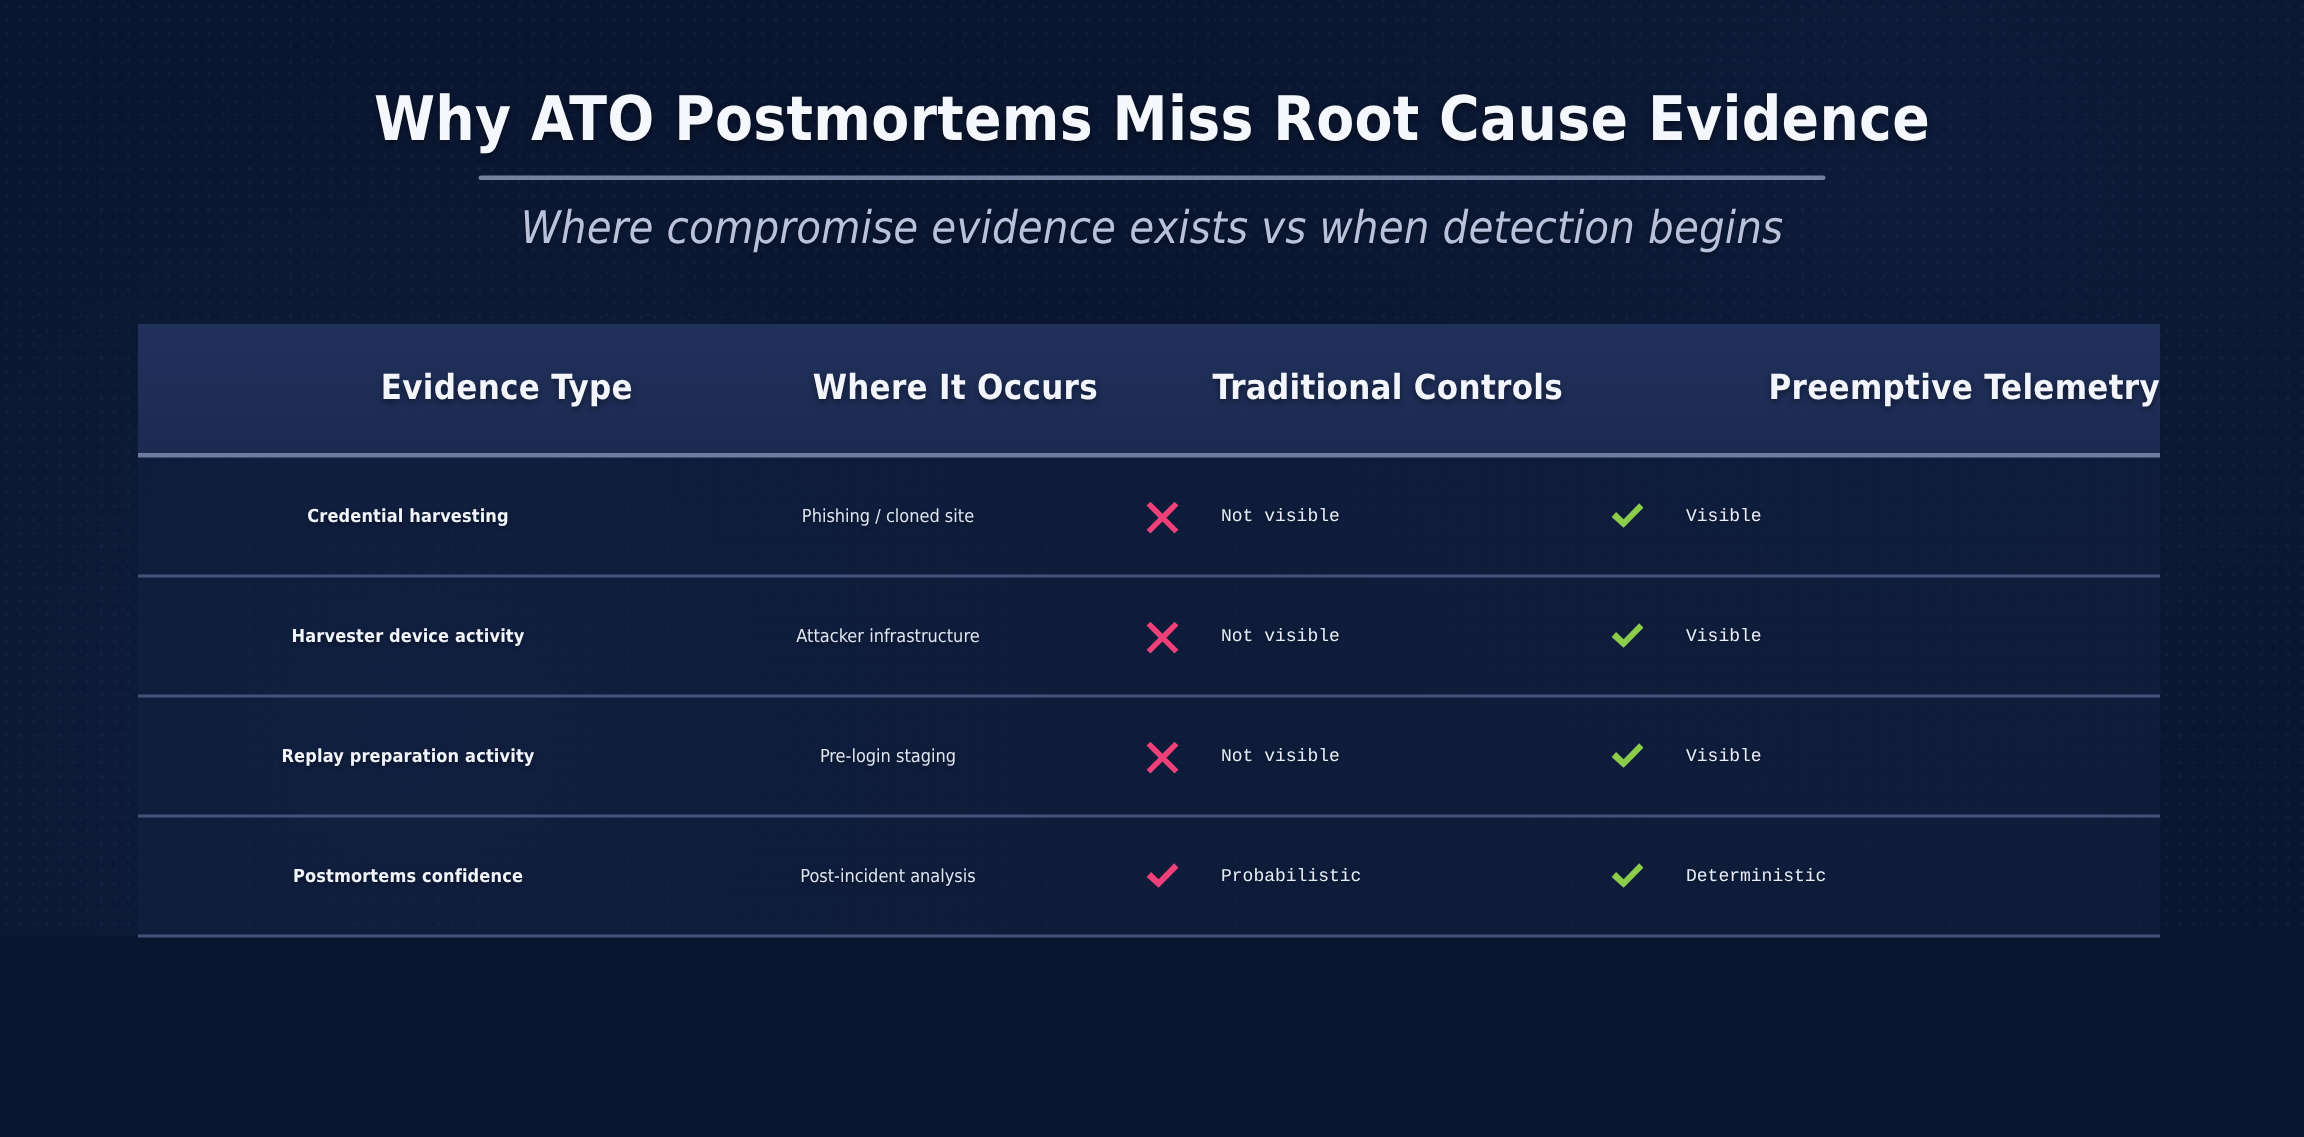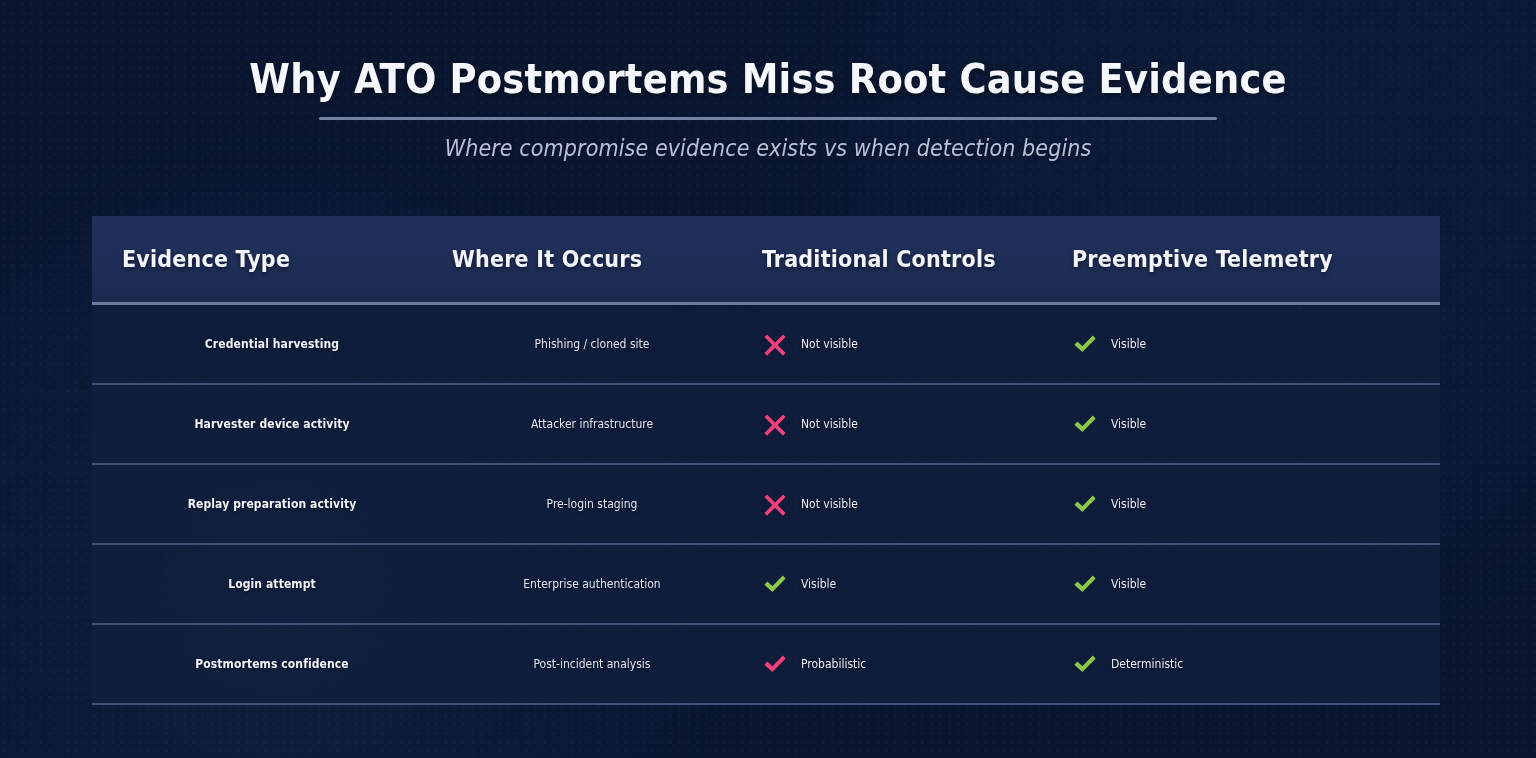--- a/index.html
+++ b/index.html
@@ -7,21 +7,21 @@
   html, body {
     width:1536px; height:758px;
     background:#0a1630;
     font-family:"DejaVu Sans Condensed","Liberation Sans",sans-serif;
     overflow:hidden;
   }
 
   
   #page {
     position:relative;
-    width:1536px; height:758px;
+    width:1536px; height:624px;
     background:
       radial-gradient(circle at 18% 78%, rgba(30,52,96,.28) 0%, rgba(10,22,48,0) 34%),
       radial-gradient(circle at 82% 22%, rgba(26,46,88,.22) 0%, rgba(10,22,48,0) 38%),
       #0a1630;
   }
   #page::before {
     content:"";
     position:absolute; inset:0;
     pointer-events:none;
     opacity:.5;
@@ -51,21 +51,21 @@
     width:898px;
     height:3px;
     margin:16px auto 0;
     background:#8e9ab8;
     opacity:.82;
     border-radius:2px;
   }
 
   .subtitle {
     margin-top:15px;
-    font-size:23px;
+    font-size:30px;
     font-style:italic;
     font-weight:400;
     color:#b9c2da;
     font-stretch:condensed;
     letter-spacing:.1px;
     text-shadow:0 1px 3px rgba(0,0,0,.4);
   }
 
   
   .table-wrap {
@@ -78,22 +78,22 @@
 
   .table col.c1 { width:330px; }
   .table col.c2 { width:310px; }
   .table col.c3 { width:310px; }
   .table col.c4 { width:398px; }
 
   thead tr {
     background:linear-gradient(180deg,#21315c 0%,#1c2a51 100%);
   }
   thead th {
-    text-align:left;
-    padding:30px 0 30px 30px;
+    text-align:right;
+    padding:30px 0 30px 16px;
     font-size:23px;
     font-weight:700;
     color:#f2f5fb;
     font-stretch:condensed;
     letter-spacing:.2px;
     border-bottom:3px solid #6d7b9e;
     text-shadow:0 2px 4px rgba(0,0,0,.45);
     white-space:nowrap;
   }
 
@@ -121,21 +121,21 @@
     font-stretch:condensed;
     text-shadow:0 1px 3px rgba(0,0,0,.35);
   }
   td.status {
     font-weight:400;
     color:#e9edf7;
     font-stretch:condensed;
     text-shadow:0 1px 3px rgba(0,0,0,.35);
   }
 
-  .cellflex { display:flex; align-items:center; gap:13px; }
+  .cellflex { display:flex; align-items:center; gap:26px;font-family:Liberation Mono, monospace; }
 
   .mark { width:26px; height:26px; flex:0 0 26px; display:block; }
 
   .lbl { line-height:1; }
 </style>
 </head>
 <body>
 
 <div id="page">
 
@@ -228,44 +228,20 @@
                 <span>
                   <svg class="mark" viewBox="0 0 24 24" aria-hidden="true">
                     <path d="M2.2 12.6 5 9.6l4.6 4.4L19.2 4.2l2.6 2.7-12.2 12.4z" fill="#8dcc4a"></path>
                   </svg>
                 </span>
                 <span class="lbl">Visible</span>
               </span>
             </td>
           </tr>
           <tr>
-            <td class="evidence">Login attempt</td>
-            <td class="where">Enterprise authentication</td>
-            <td class="status">
-              <span class="cellflex">
-                <span>
-                  <svg class="mark" viewBox="0 0 24 24" aria-hidden="true">
-                    <path d="M2.2 12.6 5 9.6l4.6 4.4L19.2 4.2l2.6 2.7-12.2 12.4z" fill="#8dcc4a"></path>
-                  </svg>
-                </span>
-                <span class="lbl">Visible</span>
-              </span>
-            </td>
-            <td class="status">
-              <span class="cellflex">
-                <span>
-                  <svg class="mark" viewBox="0 0 24 24" aria-hidden="true">
-                    <path d="M2.2 12.6 5 9.6l4.6 4.4L19.2 4.2l2.6 2.7-12.2 12.4z" fill="#8dcc4a"></path>
-                  </svg>
-                </span>
-                <span class="lbl">Visible</span>
-              </span>
-            </td>
-          </tr>
-          <tr>
             <td class="evidence">Postmortems confidence</td>
             <td class="where">Post-incident analysis</td>
             <td class="status">
               <span class="cellflex">
                 <span>
                   <svg class="mark" viewBox="0 0 24 24" aria-hidden="true">
                     <path d="M2.2 12.6 5 9.6l4.6 4.4L19.2 4.2l2.6 2.7-12.2 12.4z" fill="#f0407a"></path>
                   </svg>
                 </span>
                 <span class="lbl">Probabilistic</span>

